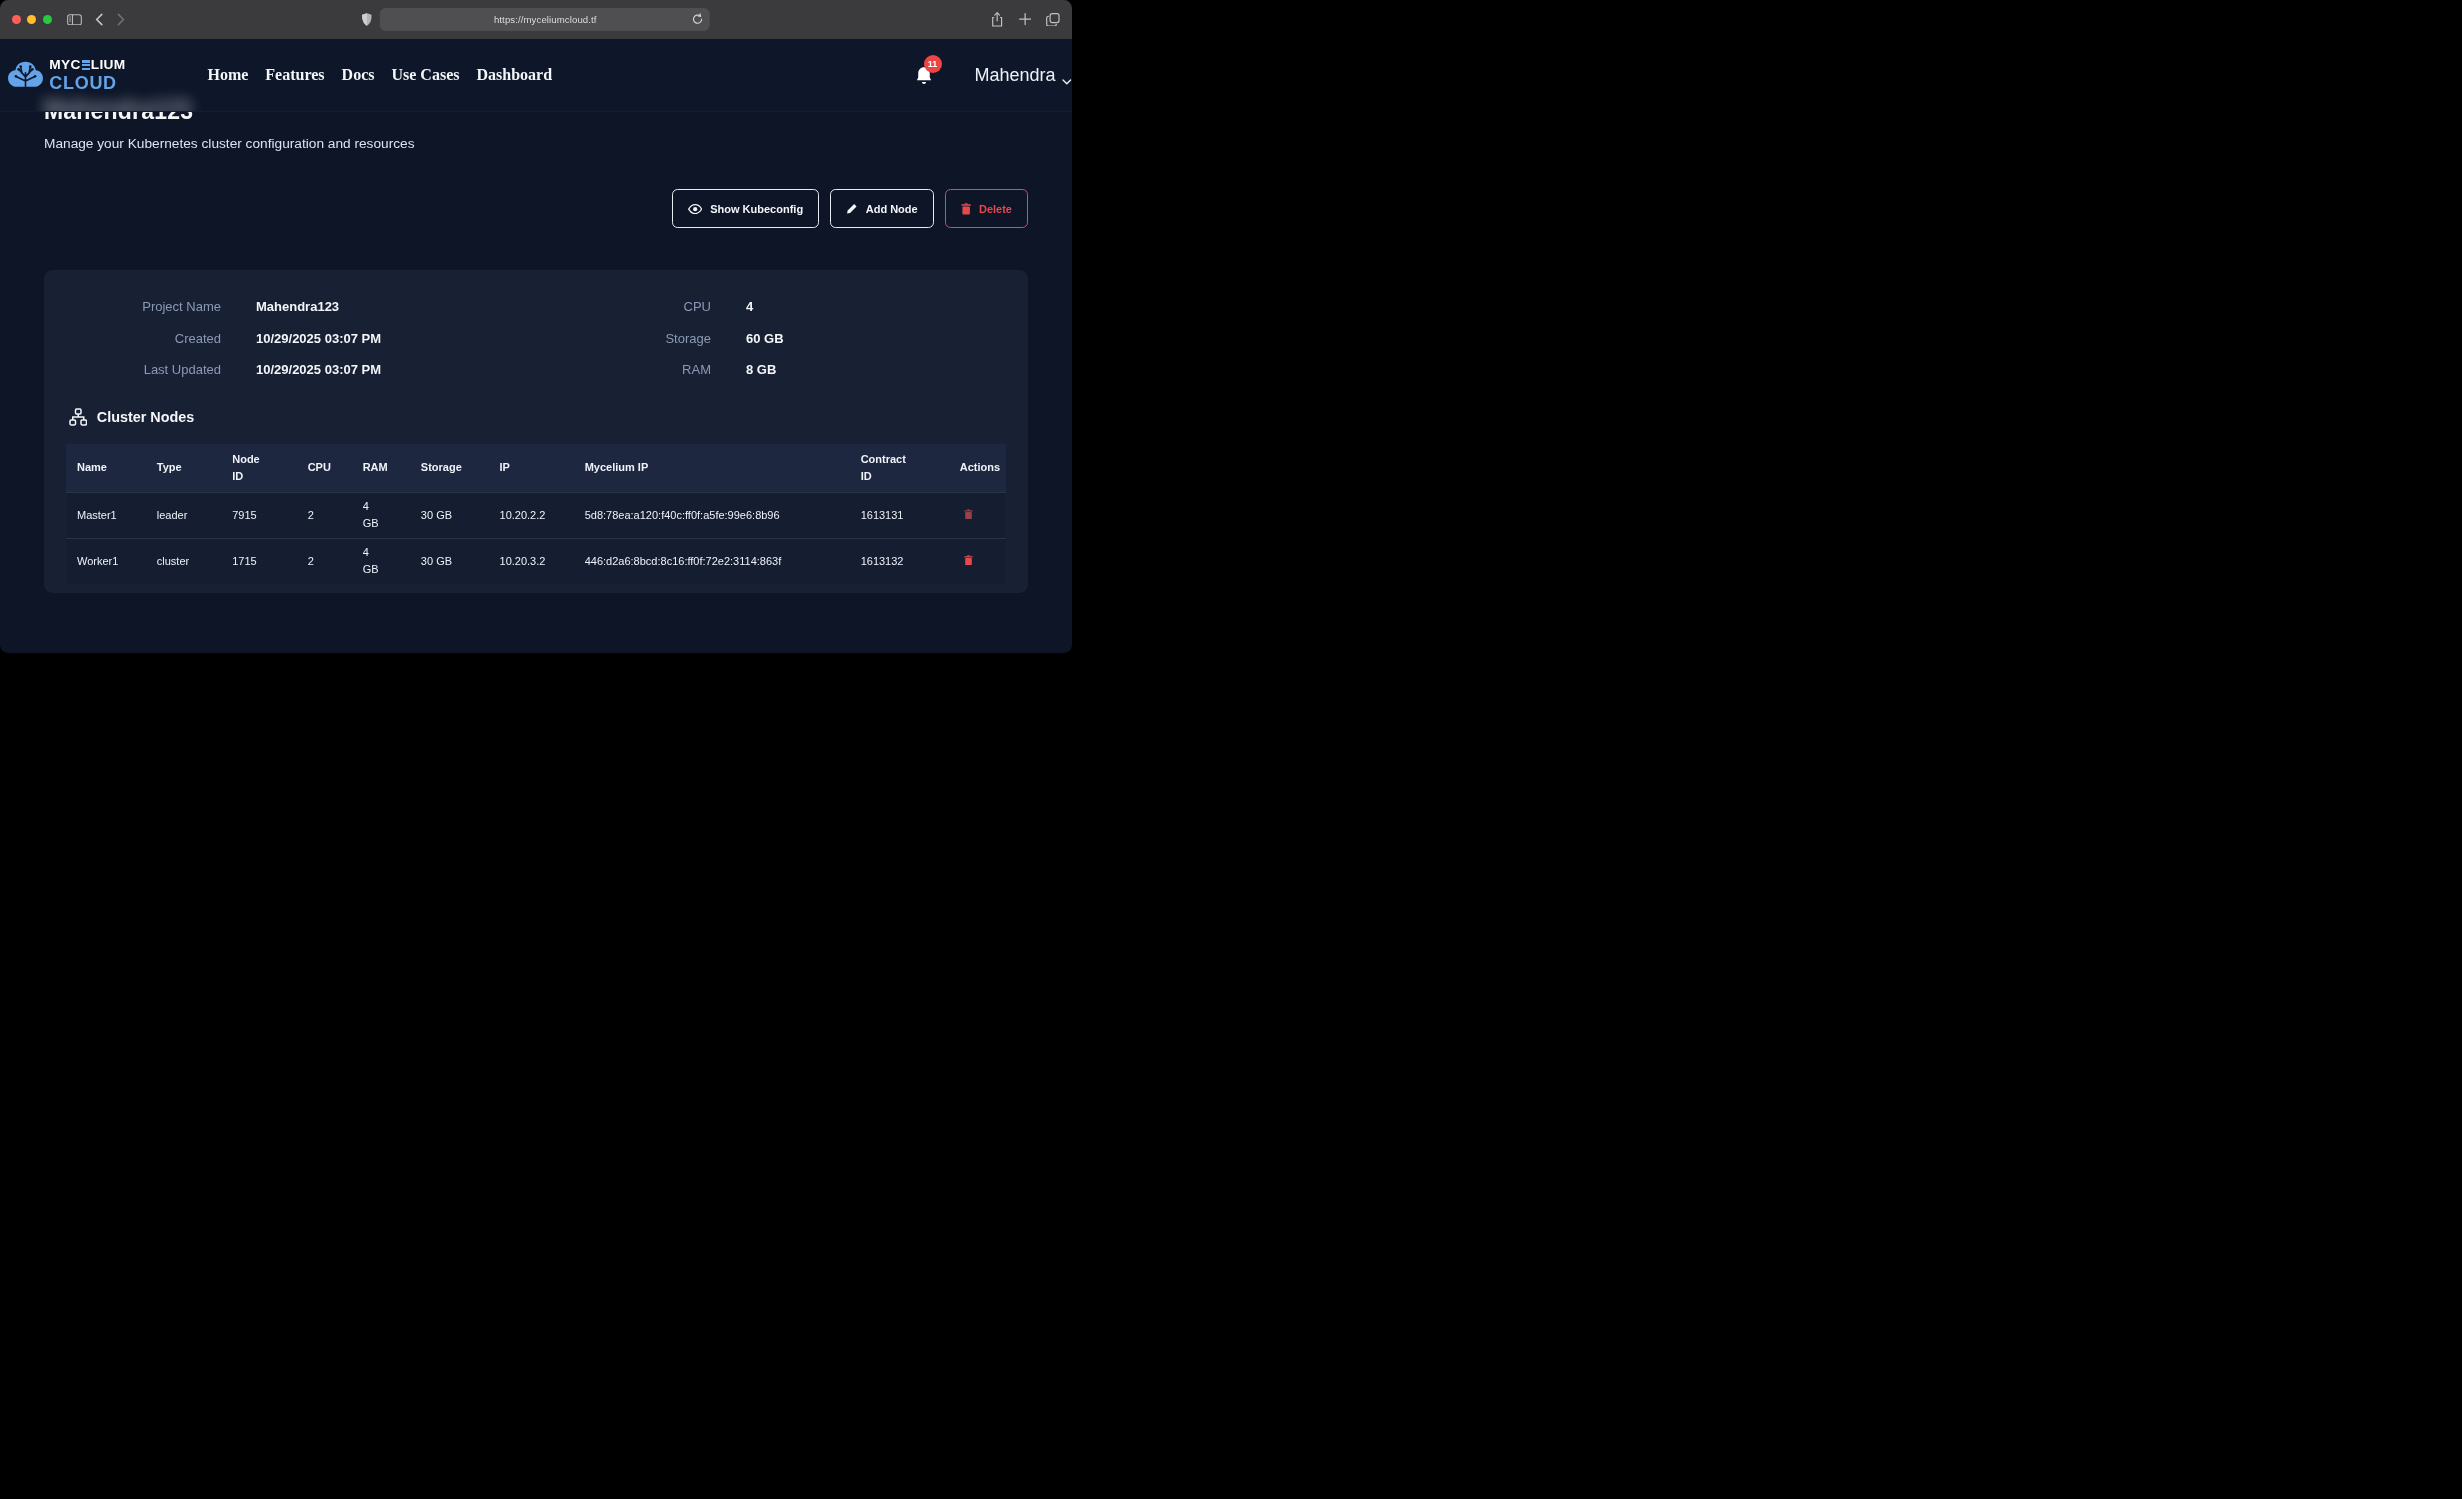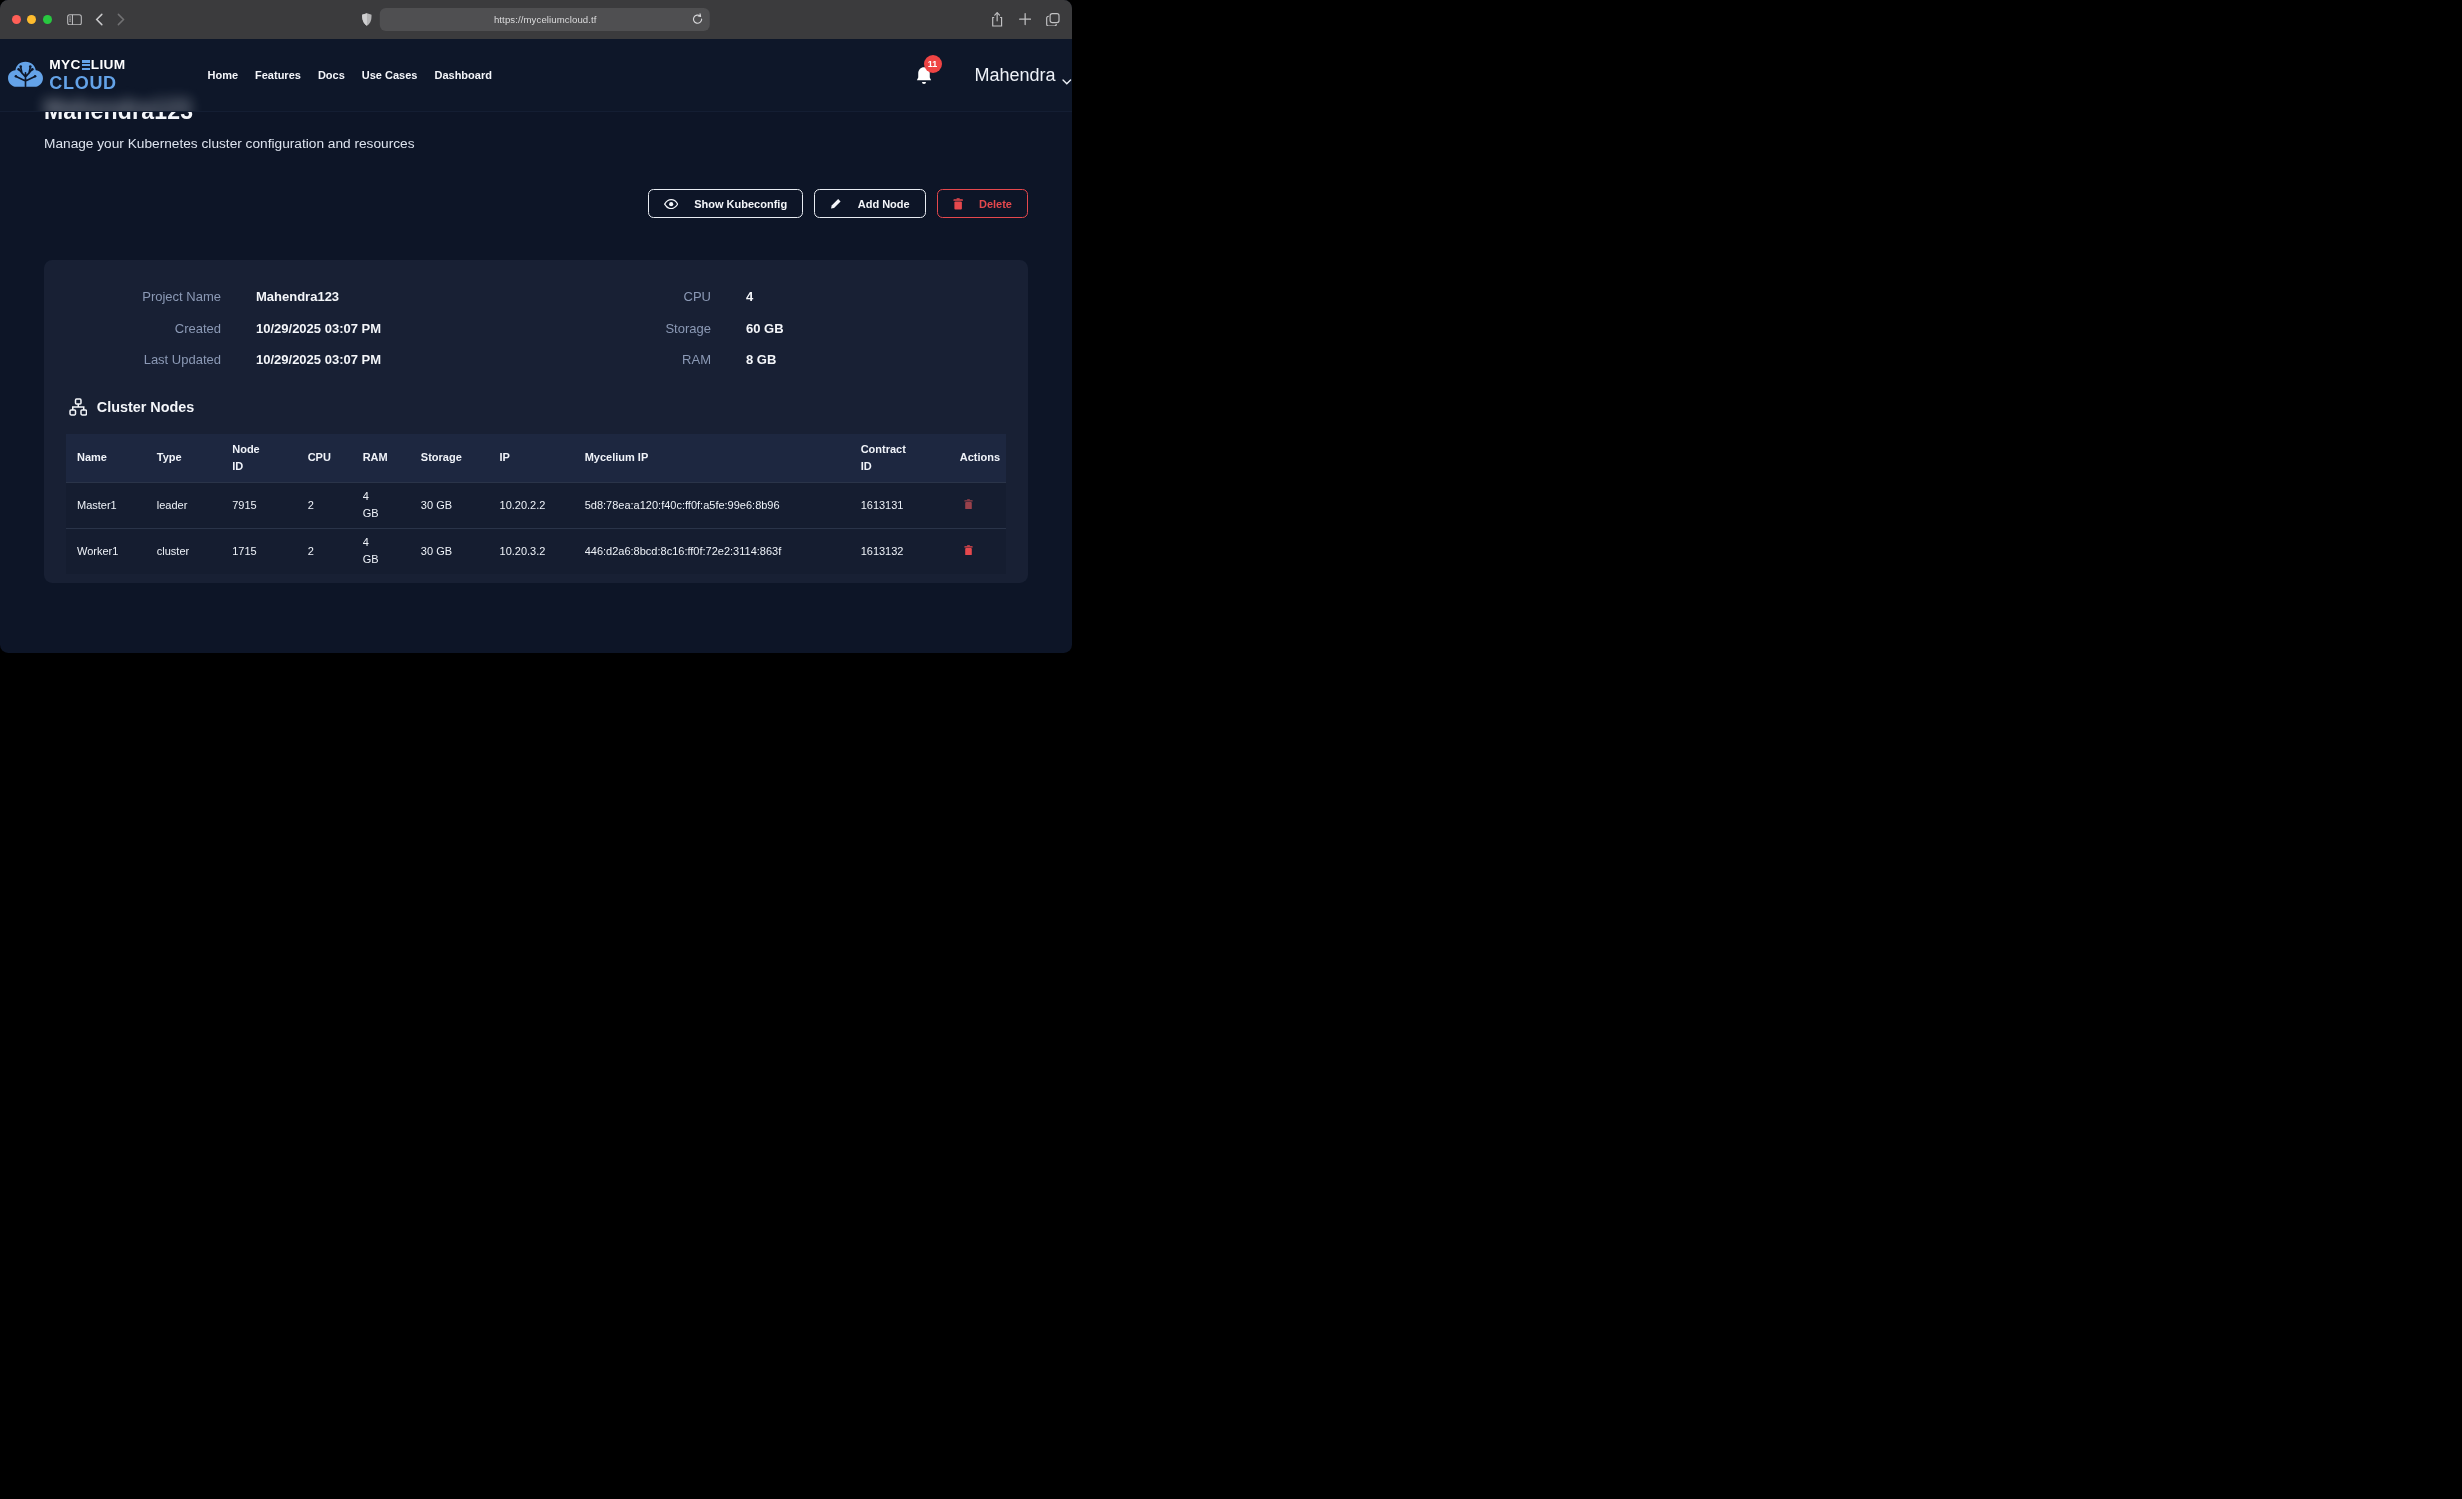--- a/index.html
+++ b/index.html
@@ -24,33 +24,33 @@
   
   .nav { height:73px; background:#0e1729; display:flex; align-items:center; padding:0 0 0 6.8px; position:relative; overflow:hidden; z-index:2; border-bottom:0.7px solid #141e33; }
   .title-ghost { position:absolute; left:44px; bottom:-11px; font-size:23px; font-weight:700; color:#eef2f8; filter:blur(6.2px); opacity:.55; pointer-events:none; white-space:nowrap; }
   .brand { display:flex; align-items:center; gap:5.5px; position:relative; }
   .brand-text { display:flex; flex-direction:column; line-height:1; }
   .brand-l1 { color:#fff; font-weight:800; font-size:13.7px; letter-spacing:0.3px; display:flex; align-items:center; }
   .e-bars { display:inline-flex; flex-direction:column; gap:1.7px; margin:0 1px; }
   .e-bars i { display:block; width:8.2px; height:2.2px; background:#64a3e8; }
   .brand-l2 { color:#64a3e8; font-weight:800; font-size:18px; letter-spacing:0.7px; margin-top:1.4px; }
   .nav-links { display:flex; gap:17px; margin-left:82px; position:relative; }
-  .nav-link { color:#f4f6fa; font-size:11px; font-weight:700; cursor:pointer; }
+  .nav-link { color:#f4f6fa; font-size:16px; font-weight:700; cursor:pointer;font-family:Liberation Serif, serif; }
   .nav-right { margin-left:auto; display:flex; align-items:center; gap:42px; position:relative; }
   .bell-wrap { position:relative; width:18px; height:19px; }
   .badge { position:absolute; top:-11px; right:-9px; min-width:18px; height:18px; border-radius:50%; background:#ef4444; color:#fff; font-size:9px; font-weight:700; display:flex; align-items:center; justify-content:center; }
   .user { display:flex; align-items:flex-end; gap:6.8px; color:#eef2f8; font-size:18px; font-weight:400; cursor:pointer; }
 
   
   .content { position:relative; z-index:1; padding:0 44px; }
   .page-title { font-size:23px; font-weight:700; color:#f4f6fa; margin-top:-13.7px; letter-spacing:0.2px; }
   .page-sub { font-size:13.7px; color:#dde3ee; margin-top:11px; font-weight:400; }
 
   .actions-row { display:flex; justify-content:flex-end; gap:11px; margin-top:38px; }
-  .btn { height:29px; display:flex; align-items:center; gap:16px; border-radius:5.5px; background:transparent; cursor:pointer; font-family:inherit; font-size:11px; font-weight:700; padding:0 15px; }
+  .btn { height:39px; display:flex; align-items:center; gap:8px; border-radius:5.5px; background:transparent; cursor:pointer; font-family:inherit; font-size:11px; font-weight:700; padding:0 15px; }
   .btn-outline { border:1.1px solid #e8ecf2; color:#f4f6fa; }
   .btn-danger { border:1.1px solid #e5484d; color:#e5484d; }
 
   .panel { margin-top:42px; background:#182034; border-radius:8.2px; padding:29px 22px 24.6px; height:323px; }
   .info-grid { display:grid; grid-template-columns:1fr 1fr; padding:0 11px; }
   .info-col { display:flex; flex-direction:column; gap:16.4px; }
   .info-row { display:flex; align-items:baseline; }
   .info-label { color:#8b99b5; font-size:13px; font-weight:500; text-align:right; }
   .col-left .info-label { width:144px; }
   .col-right .info-label { width:175px; }

